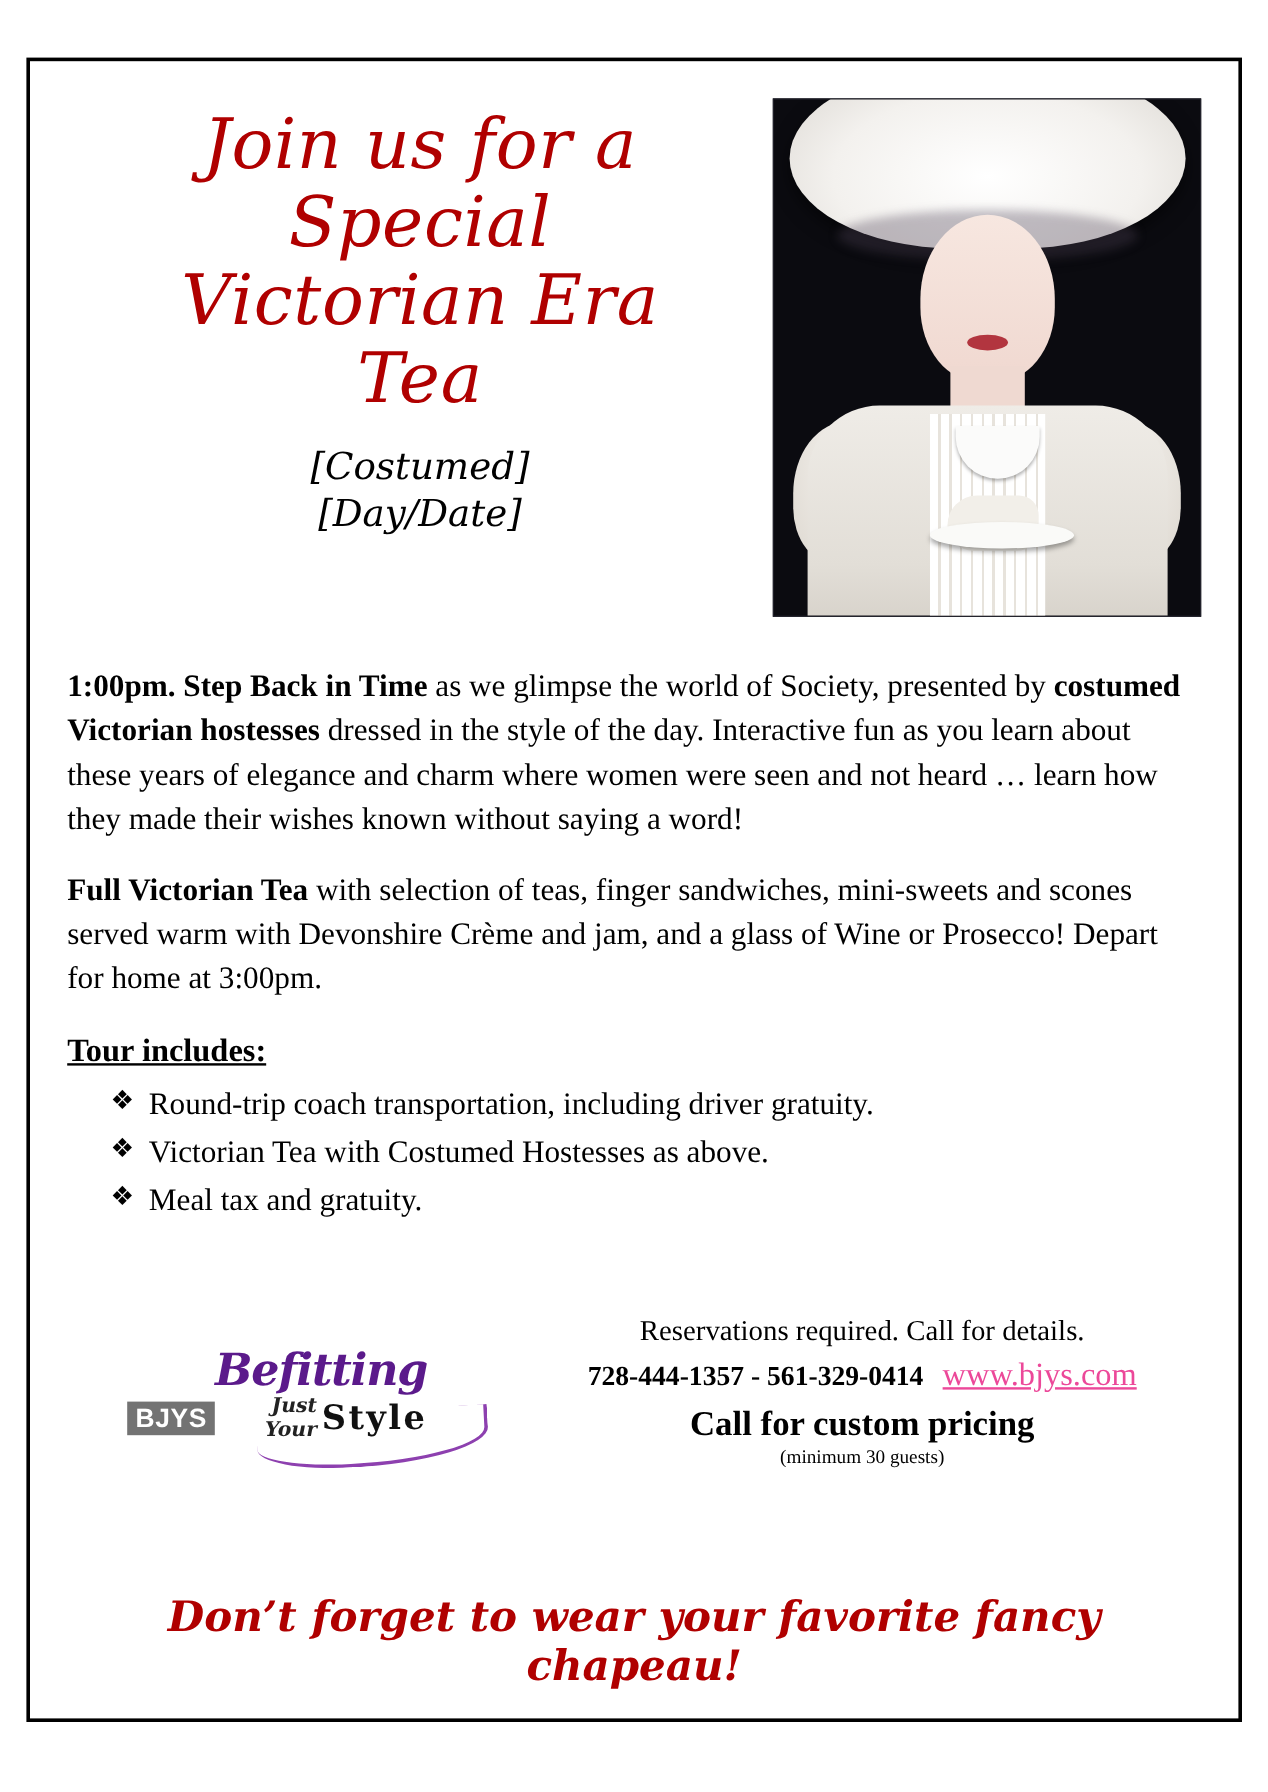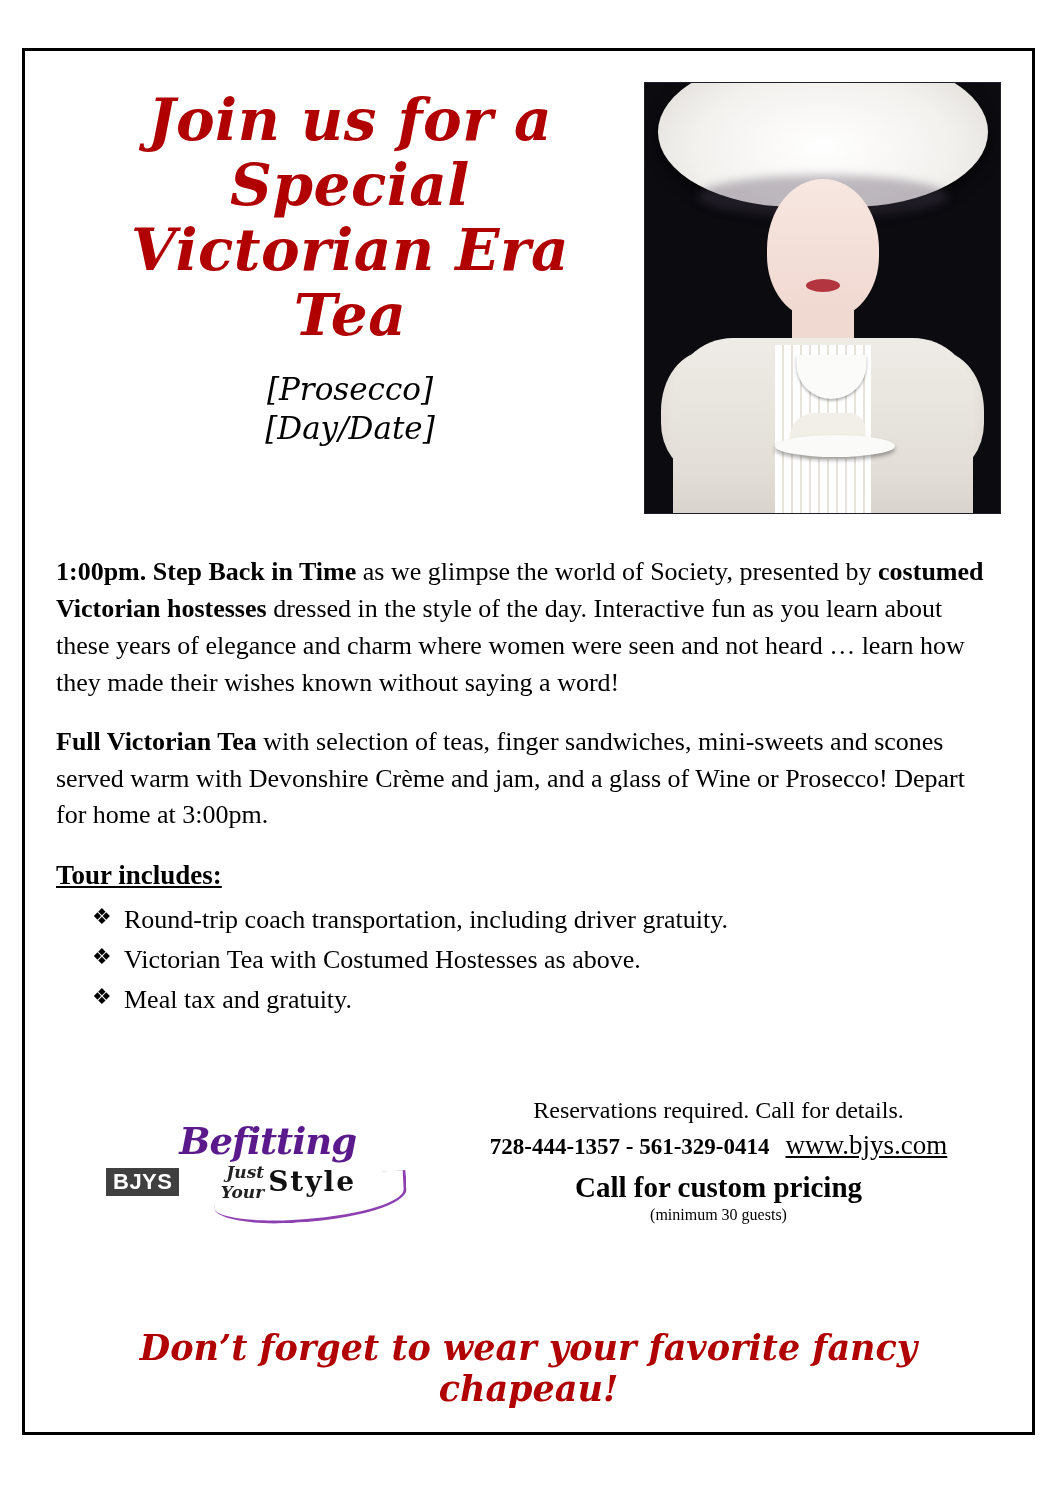--- a/index.html
+++ b/index.html
@@ -47,21 +47,21 @@
     align-items: flex-start;
     justify-content: space-between;
   }
   .title-block {
     width: 590px;
     padding-top: 10px;
   }
   .title {
     font-family: "DejaVu Serif", serif;
     font-style: italic;
-    font-weight: bold;
+    font-weight: normal;
     color: #b00000;
     font-size: 58px;
     line-height: 1.12;
     text-align: center;
     letter-spacing: 0.5px;
     margin: 0;
   }
   .subtitle {
     margin-top: 22px;
     text-align: center;
@@ -254,21 +254,21 @@
     color: #5b1a8b;
     letter-spacing: -1px;
     line-height: 1;
   }
   .logo .row2 {
     display: flex;
     align-items: center;
     margin-top: 2px;
   }
   .logo .bjys {
-    background: #404040;
+    background: #737373;
     color: #ffffff;
     font-family: "Liberation Sans", sans-serif;
     font-weight: bold;
     font-size: 22px;
     padding: 1px 7px;
     letter-spacing: 0.5px;
   }
   .logo .just-your {
     font-family: "DejaVu Serif", serif;
     font-style: italic;
@@ -314,21 +314,21 @@
     align-items: baseline;
     justify-content: center;
     gap: 16px;
   }
   .phones {
     font-weight: bold;
     font-size: 23px;
   }
   .website {
     font-size: 27px;
-    color: #000000;
+    color: #ec4899;
     text-decoration: underline;
   }
   .custom-pricing {
     font-weight: bold;
     font-size: 29px;
     margin-top: 10px;
   }
   .minimum {
     font-size: 16px;
     margin-top: 2px;
@@ -354,21 +354,21 @@
 
     <div class="header">
       <div class="title-block">
         <div class="title">
           <div>Join us for a</div>
           <div>Special</div>
           <div>Victorian Era</div>
           <div>Tea</div>
         </div>
         <div class="subtitle">
-          <div>[Prosecco]</div>
+          <div>[Costumed]</div>
           <div>[Day/Date]</div>
         </div>
       </div>
 
       <div class="photo">
         <div class="hat"></div>
         <div class="hat-shadow"></div>
         <div class="face"></div>
         <div class="lips"></div>
         <div class="neck"></div>

